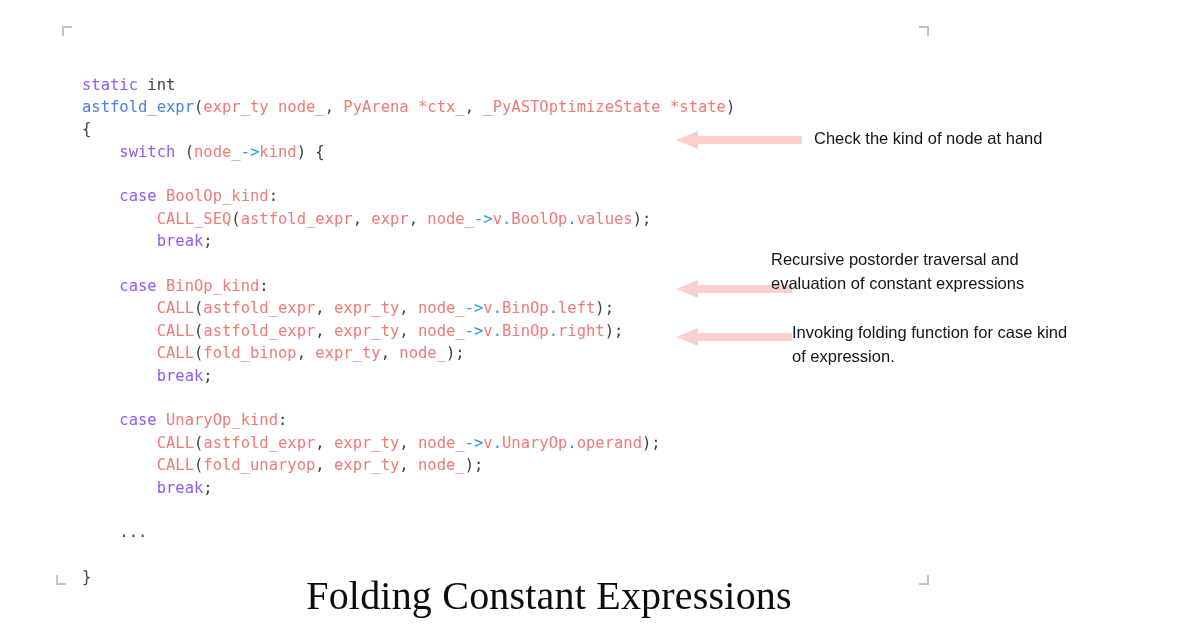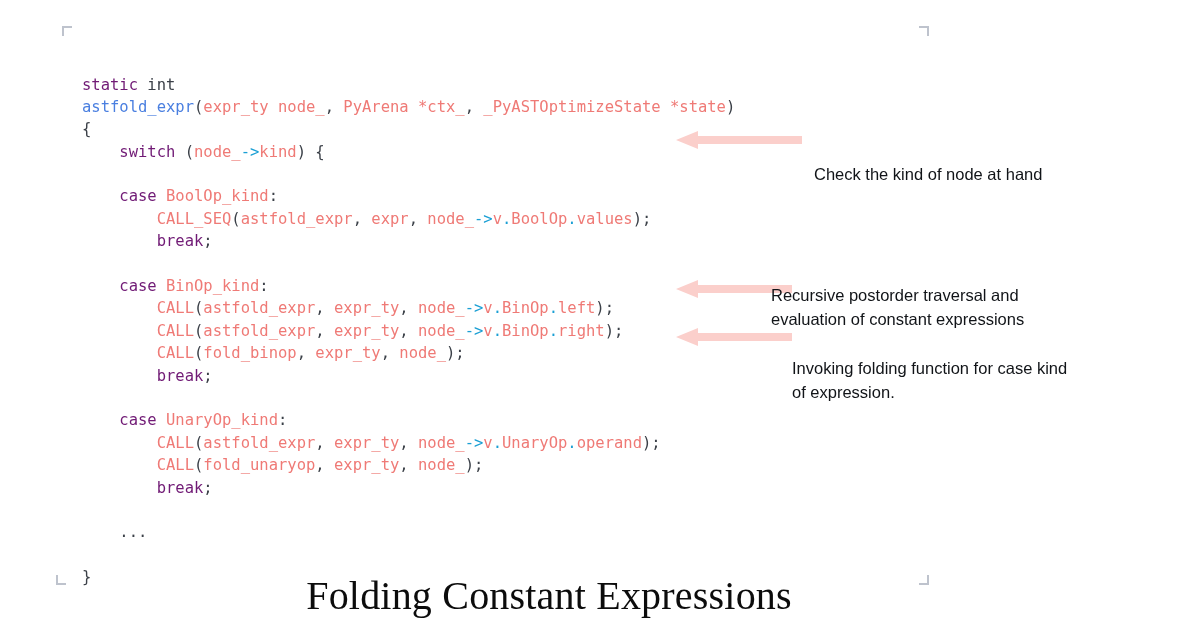--- a/index.html
+++ b/index.html
@@ -51,42 +51,41 @@
     font-size: 15.5px;
     line-height: 22.4px;
     white-space: pre;
     color: #3b4048;
     letter-spacing: 0px;
   }
   .code .ln { display: block; height: 22.4px; }
   .code .ln.blank { height: 22.4px; }
 
   
-  .kw   { color: #701a75; text-align: center; }   
+  .kw   { color: #8b5cf6; text-align: center; }   
   .fn   { color: #4a7fe0; }   
   .id   { color: #ef7a76; text-align: center; }   
   .op   { color: #1a9fd4; }   
   .pn   { color: #3b4048; }   
 
   
   .arrow {
     position: absolute;
     height: 26px;
   }
   .arrow svg { display: block; }
 
   
   .note {
     position: absolute;
     font-family: "Liberation Sans", sans-serif;
     font-size: 16.5px;
     line-height: 24px;
     color: #111418;
     white-space: pre-line;
-    margin-top: 36px;
   }
 
   
   .slide-title {
     position: absolute;
     left: 0;
     top: 570px;
     width: 1098px;
     text-align: center;
     font-family: "Liberation Serif", "DejaVu Serif", serif;

